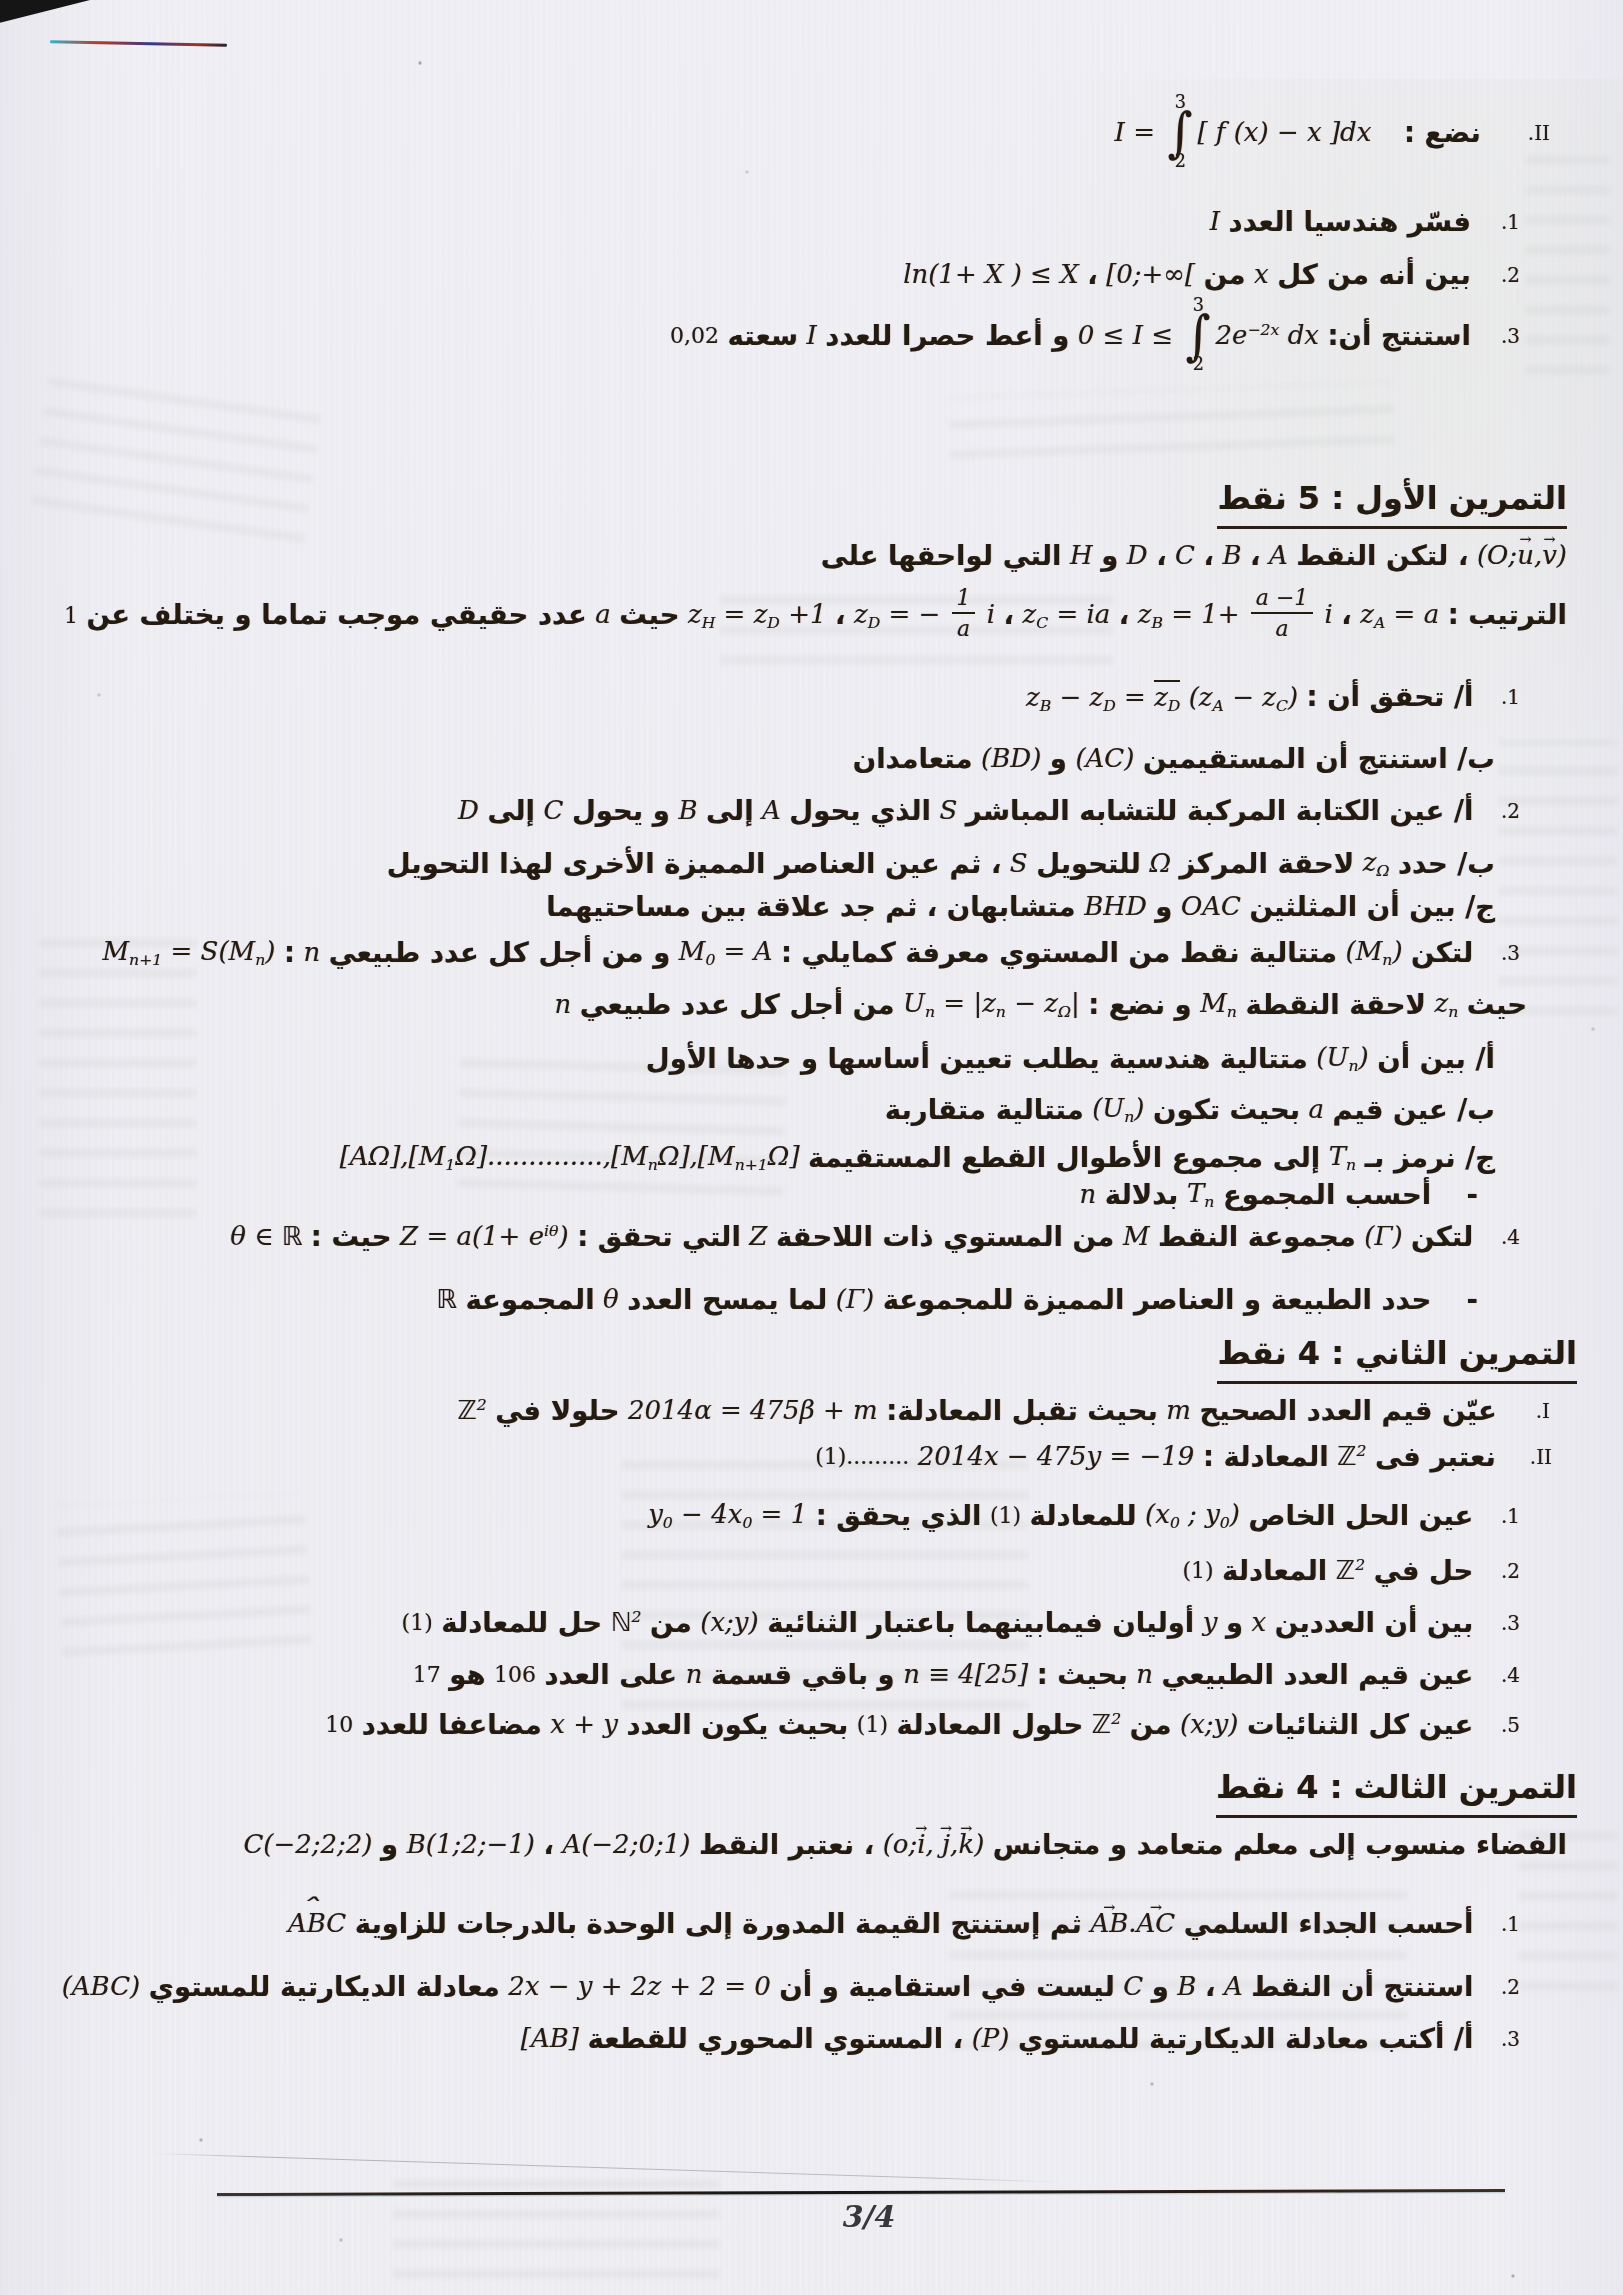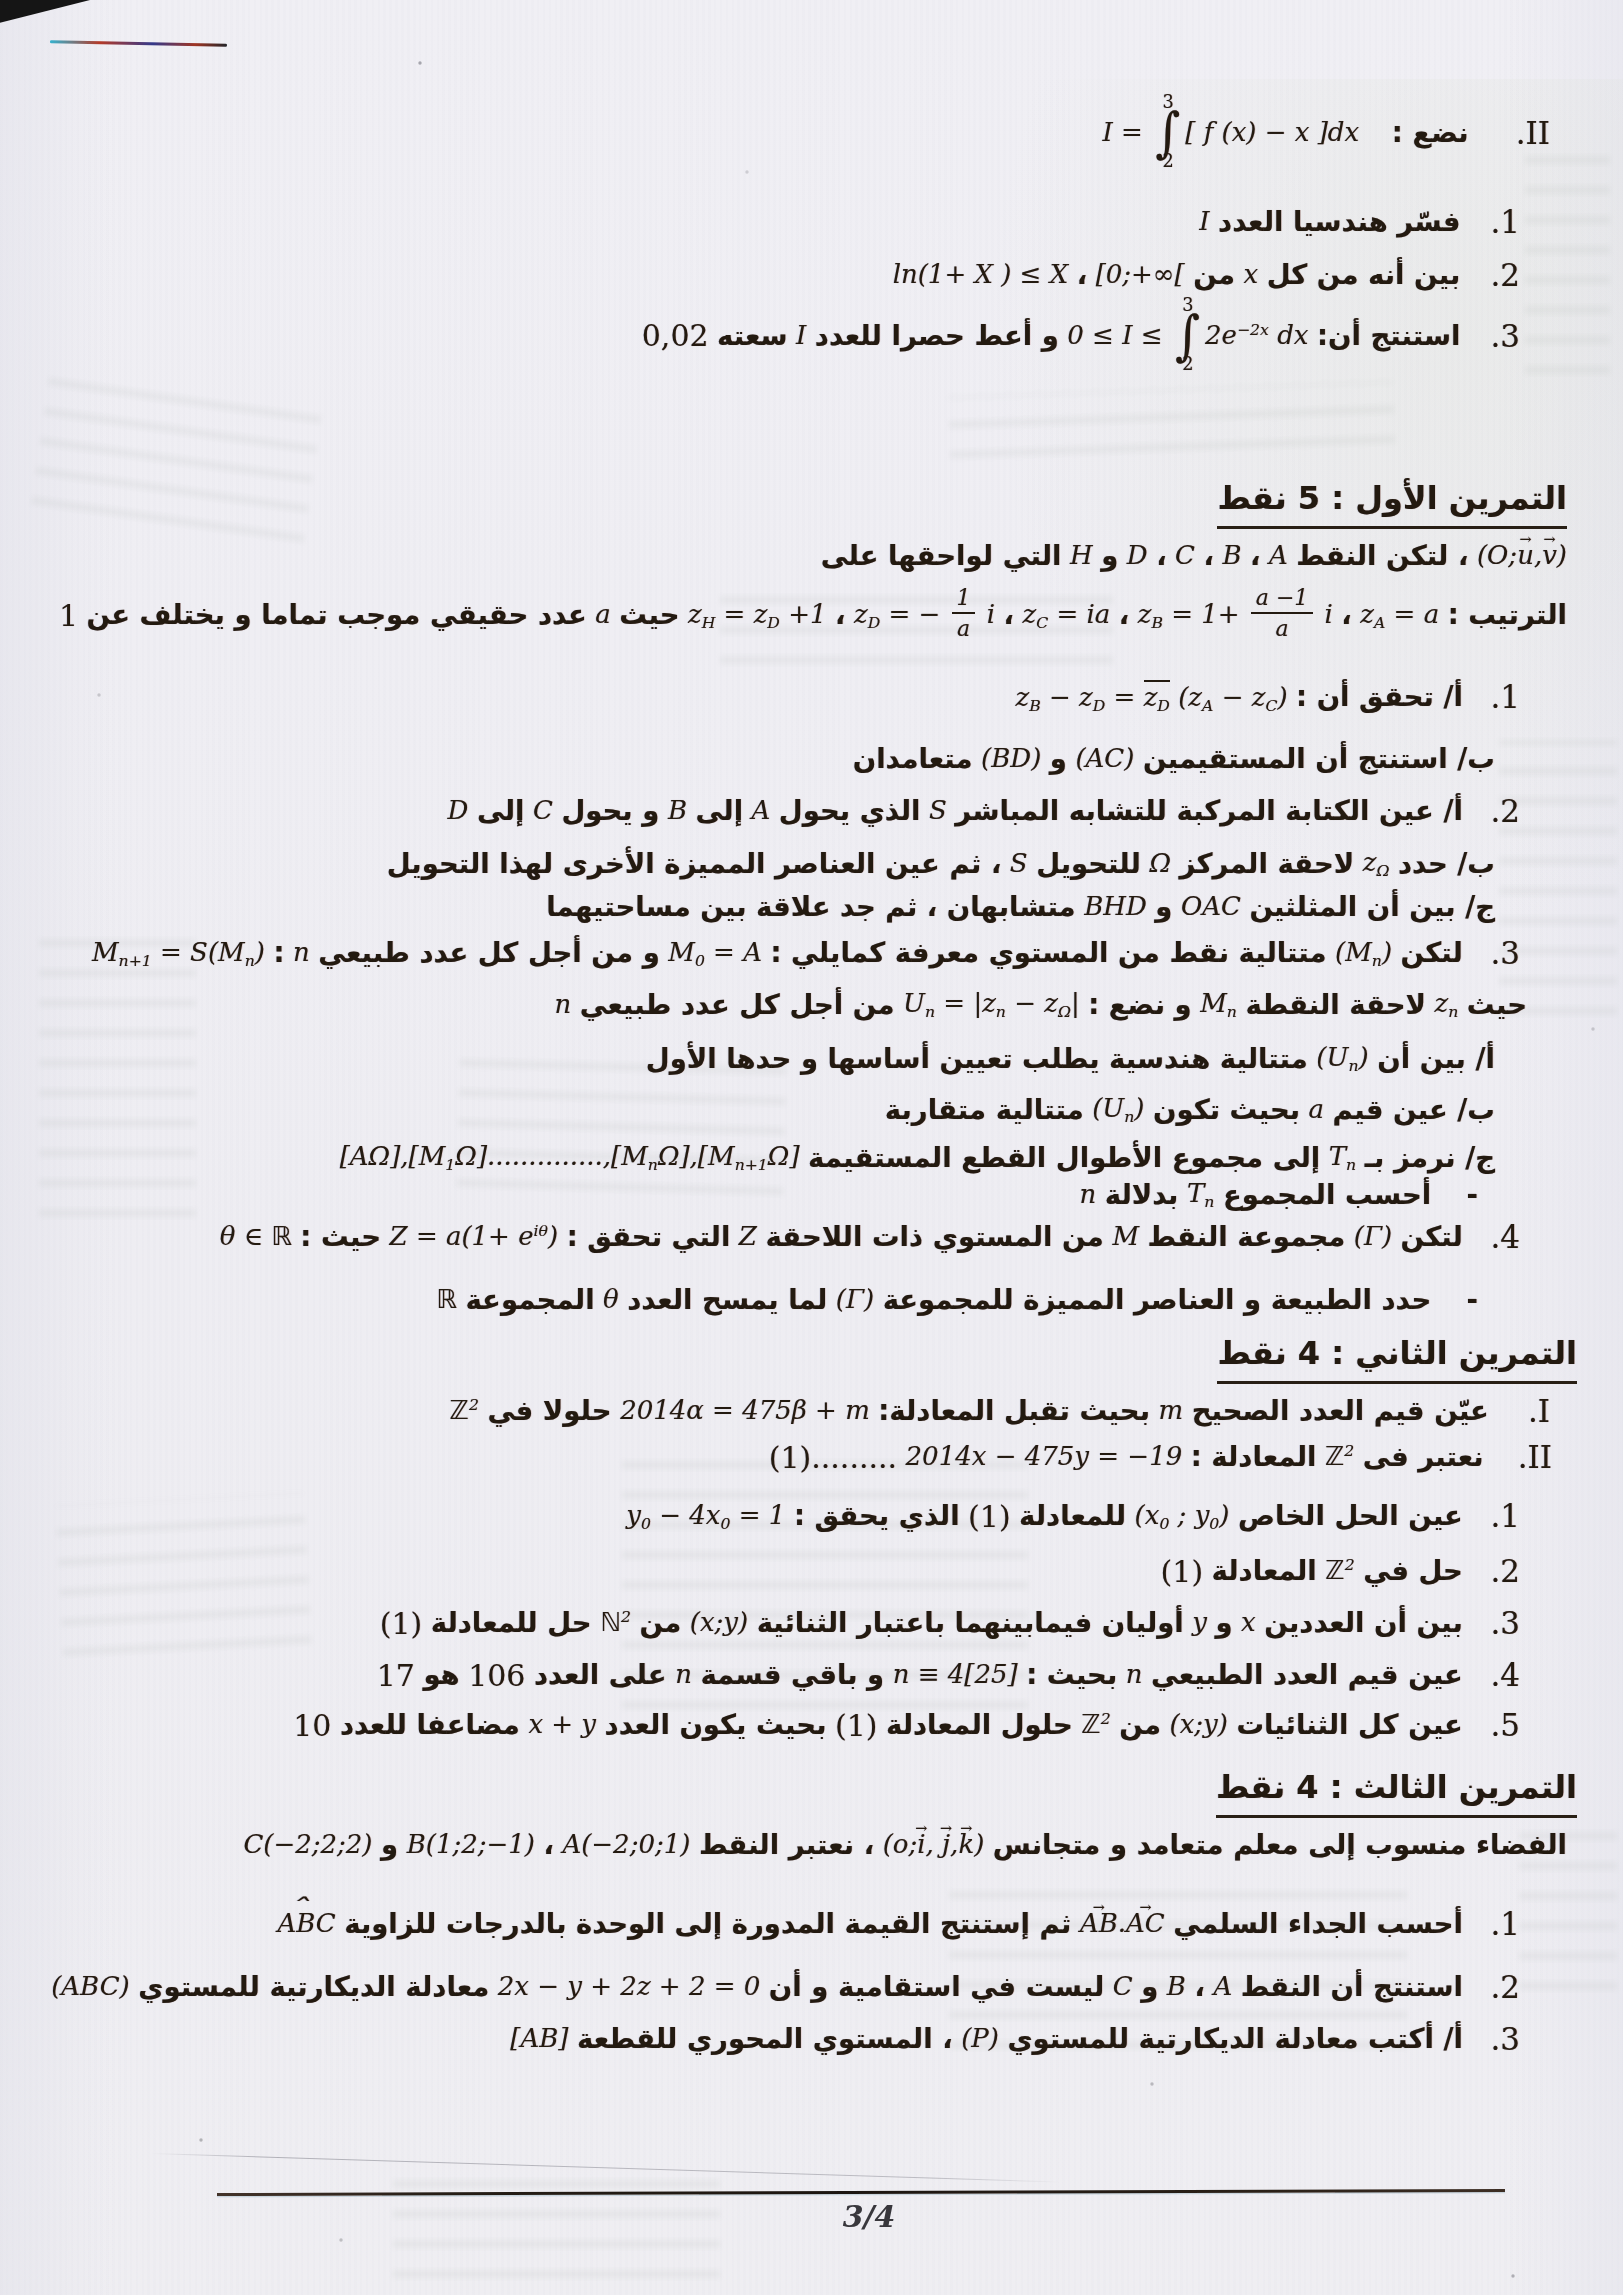--- a/index.html
+++ b/index.html
@@ -15,22 +15,22 @@
       repeating-linear-gradient(90deg, rgba(205,207,219,.07) 0 2.6px, rgba(255,255,255,0) 2.6px 5.9px),
       linear-gradient(180deg,#f0eff4 0%,#eeedf2 55%,#efeef2 100%);
   }
   
   .line{
     position:absolute;display:flex;direction:rtl;align-items:center;gap:8.5px;
     color:#231a10;white-space:nowrap;
     text-shadow:0.7px 0 0 rgba(160,45,30,.14), -0.7px 0 0 rgba(40,60,150,.13), 0 0 0.7px rgba(60,45,30,.38);
   }
   .ar{font-family:"DejaVu Sans",sans-serif;font-weight:700;font-size:27.5px;line-height:1.3;direction:rtl;unicode-bidi:isolate;}
-  .li{font-family:"DejaVu Serif",serif;font-weight:400;font-size:31px;direction:rtl;unicode-bidi:isolate;}
-  .num{font-family:"DejaVu Serif",serif;font-weight:400;font-size:30px;direction:ltr;unicode-bidi:isolate;}
+  .li{font-family:"DejaVu Serif",serif;font-weight:400;font-size:20px;direction:rtl;unicode-bidi:isolate;}
+  .num{font-family:"DejaVu Serif",serif;font-weight:400;font-size:22px;direction:ltr;unicode-bidi:isolate;}
   .run{display:inline-flex;align-items:center;direction:ltr;unicode-bidi:isolate;
        font-family:"DejaVu Serif","DejaVu Sans",serif;font-style:italic;font-size:26px;line-height:1.15;}
   .run .m{white-space:pre;}
   .run sub{font-size:15.7px;vertical-align:-5.2px;line-height:1;}
   .run sup{font-size:15.7px;vertical-align:9.2px;line-height:1;}
   .fr{display:inline-flex;flex-direction:column;align-items:center;line-height:1;margin:0 3.3px;transform:translateY(-2px);}
   .fr .fn{padding:0 4.6px 3.3px;border-bottom:2px solid #231a10;font-size:22px;}
   .fr .fd{padding-top:3.3px;font-size:22px;}
   .intg{display:inline-flex;flex-direction:column;align-items:center;line-height:.9;margin:0 4.6px;}
   .intg .ib{font-size:17.7px;font-style:normal;}

